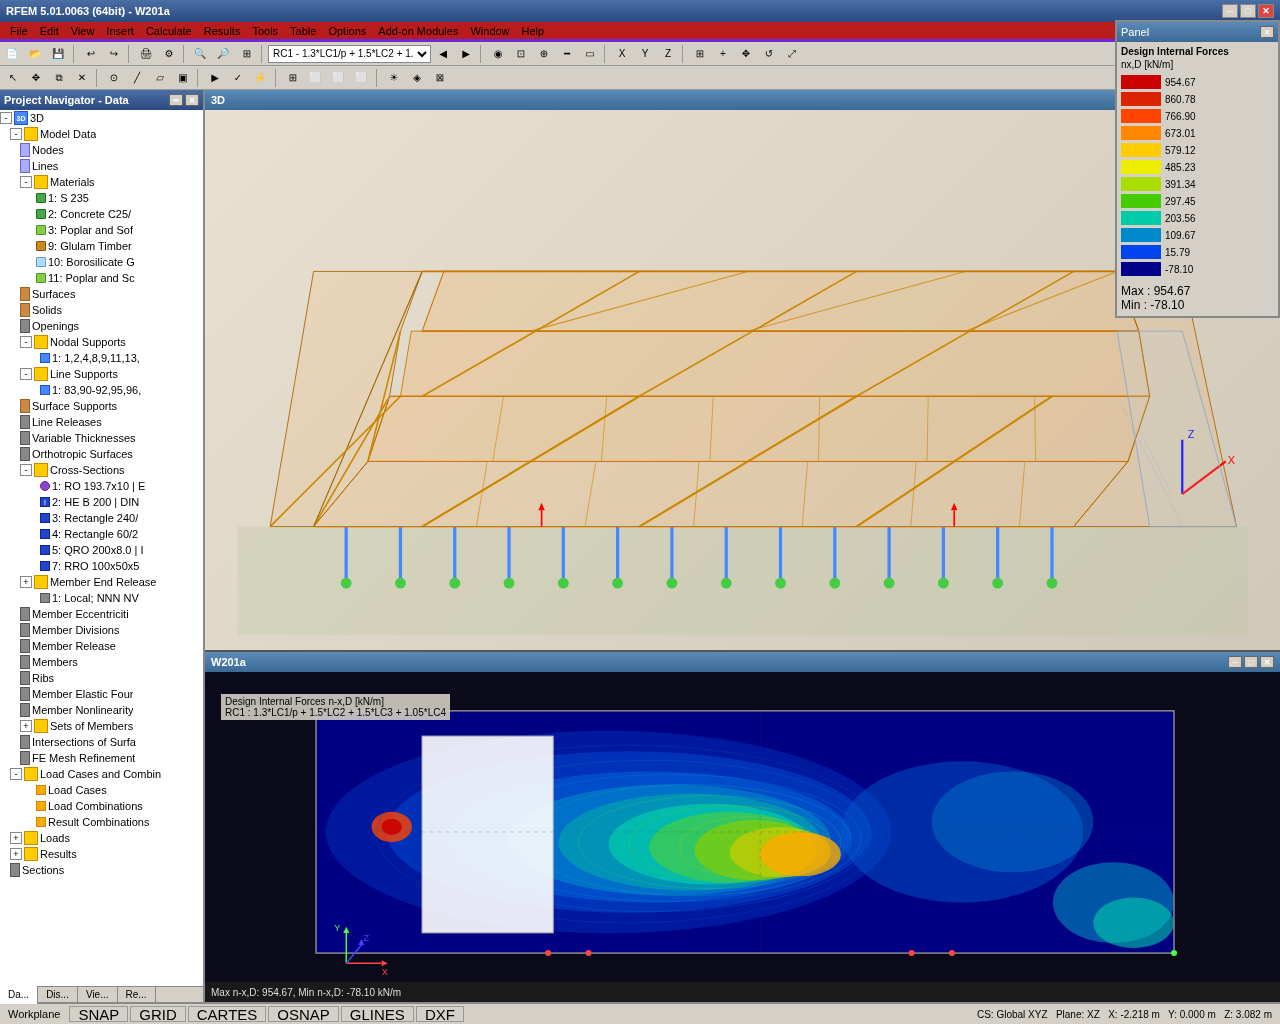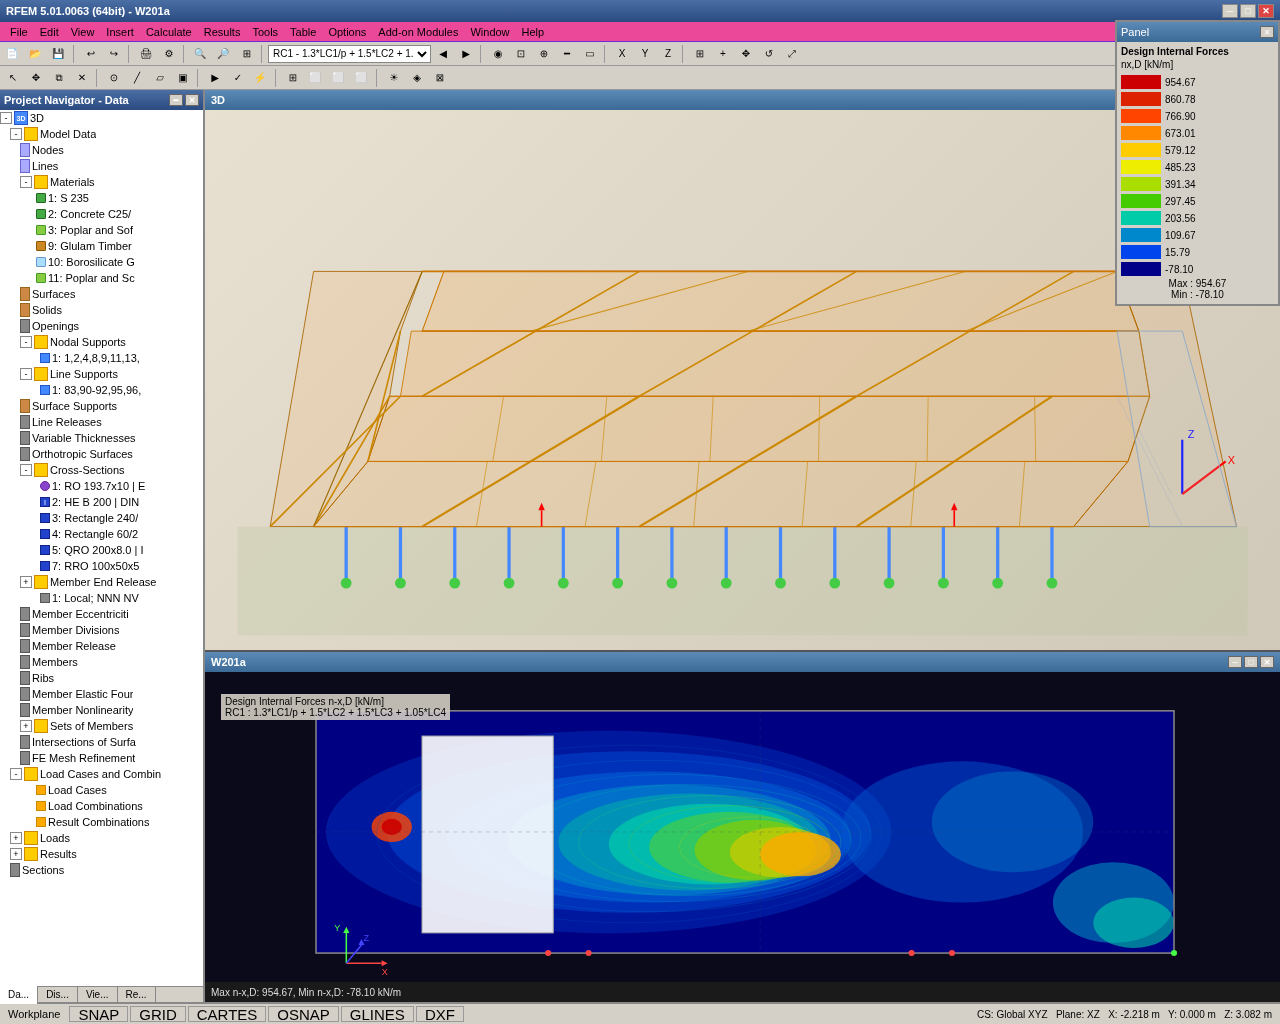--- a/index.html
+++ b/index.html
@@ -22,26 +22,26 @@
       width: 16px; height: 14px;
       background: #d4d0c8;
       border: 1px solid #888;
       font-size: 9px;
       display: flex; align-items: center; justify-content: center;
       cursor: pointer;
     }
 
     
     #menubar {
-      background: #ec4899;
+      background: #b91c1c;
       height: 20px;
       display: flex;
       align-items: center;
       padding: 0 4px;
-      border-bottom: 1px solid #6d28d9;
+      border-bottom: 3px solid #6d28d9;
     }
     .menu-item {
       padding: 2px 6px;
       font-size: 11px;
       cursor: pointer;
     }
 
     
     .toolbar {
       background: #d4d0c8;
@@ -229,22 +229,22 @@
     .color-swatch {
       width: 40px;
       height: 14px;
       flex-shrink: 0;
     }
     .color-label {
       font-size: 10px;
       margin-left: 4px;
     }
     #panel-stats {
-      font-size: 10px;
-      text-align: center;
+      margin-top: 6px;
+      font-size: 12px;
     }
     #viewport-2d-info {
       background: #1a1a1a;
       color: #dddddd;
       height: 20px;
       display: flex;
       align-items: center;
       padding: 0 6px;
       font-size: 10px;
       position: absolute;

